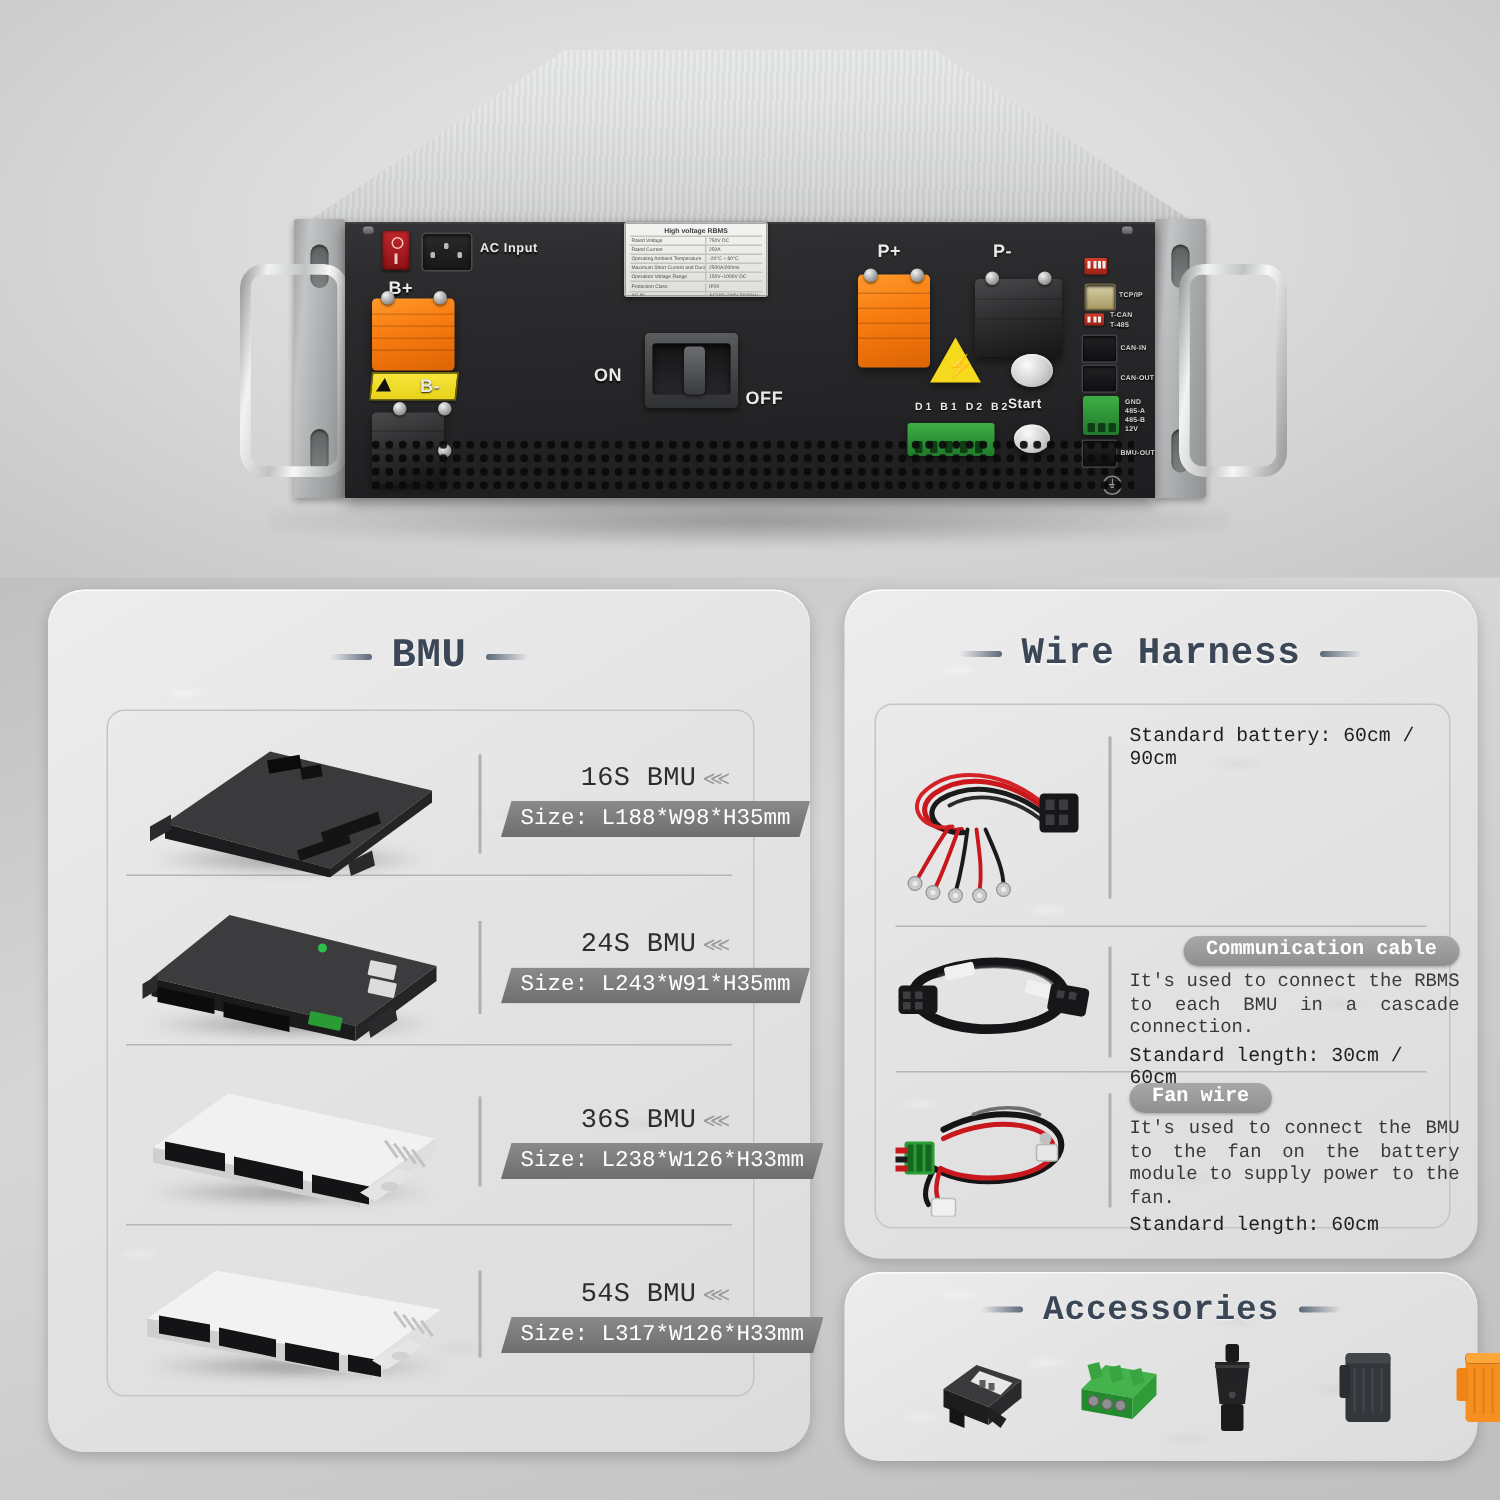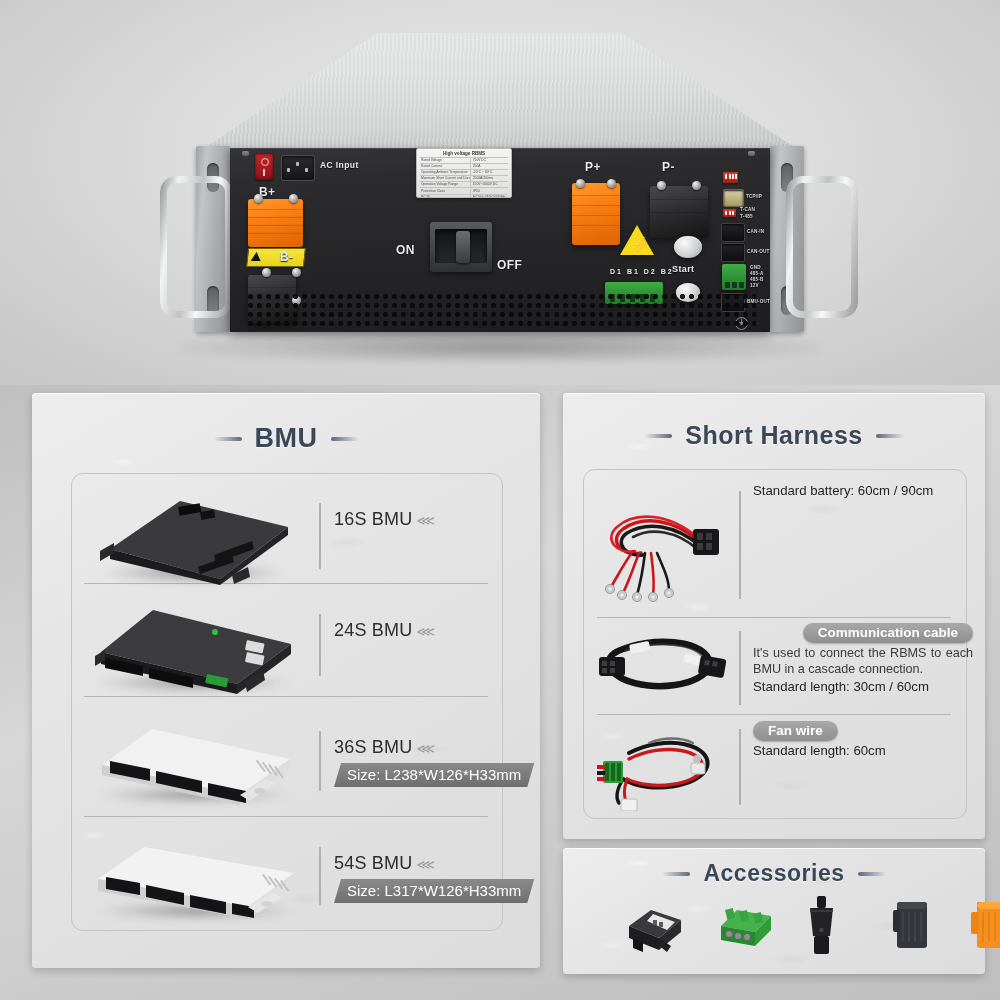--- a/index.html
+++ b/index.html
@@ -113,23 +113,23 @@
   .rj{position:absolute;width:19px;height:16px;border-radius:2px;
         background:linear-gradient(180deg,#232326,#0e0e10);border:1.3px solid #3f4043;box-shadow:inset 0 1px 2px rgba(0,0,0,.85);}
   .rj.gold{background:linear-gradient(180deg,#d8cfa8,#a89a63);border-color:#6d6440;}
   .dip{position:absolute;border-radius:1px;background:linear-gradient(180deg,#d53a2a,#9c2016);box-shadow:0 1px 2px rgba(0,0,0,.5);}
   .dip i{position:absolute;top:1.5px;width:2px;height:5px;background:#f0f0ee;}
   .prt{position:absolute;color:#d7d8d8;font-size:4.6px;font-weight:700;letter-spacing:.2px;white-space:nowrap;text-shadow:0 1px 1px #000;}
   .gnd{position:absolute;width:11px;height:11px;border-radius:50%;border:1.3px solid #8a8c8d;color:#c9caca;font-size:8px;
         text-align:center;line-height:9px;}
 
   
-  .panel{position:absolute;border-radius:4px;
+  .panel{position:absolute;border-radius:24px;
         background:linear-gradient(150deg,#ededed 0%,#e4e4e4 40%,#dcdcdc 100%);
-        box-shadow:0 3px 9px rgba(0,0,0,.2),inset 0 1px 0 rgba(255,255,255,.85);}
+        box-shadow:0 3px 9px rgba(0,0,0,.2),inset 0 1px 0 rgba(255,255,255,.85);font-family:Liberation Mono, monospace;}
   .panel::before{content:"";position:absolute;inset:0;border-radius:16px;pointer-events:none;opacity:.5;
         background-image:
           radial-gradient(ellipse 22px 7px at 18% 12%,rgba(255,255,255,.75),transparent 62%),
           radial-gradient(ellipse 30px 9px at 62% 26%,rgba(170,170,170,.30),transparent 65%),
           radial-gradient(ellipse 26px 8px at 32% 48%,rgba(255,255,255,.65),transparent 62%),
           radial-gradient(ellipse 34px 8px at 78% 62%,rgba(170,170,170,.28),transparent 66%),
           radial-gradient(ellipse 24px 7px at 12% 77%,rgba(255,255,255,.6),transparent 62%),
           radial-gradient(ellipse 30px 9px at 54% 88%,rgba(165,165,165,.26),transparent 66%);}
   .panel>*{position:relative;}
 
@@ -138,21 +138,21 @@
         text-shadow:0 1px 1px rgba(255,255,255,.9);}
   .sec-title .dash{width:28px;height:4px;border-radius:2px;
         background:linear-gradient(90deg,rgba(90,104,120,0),#5a6878);}
   .sec-title .dash.r{background:linear-gradient(90deg,#5a6878,rgba(90,104,120,0));}
 
   .inner{position:absolute;border:1px solid #c5c5c5;border-radius:12px;}
   .rowsep{position:absolute;height:1px;background:#b6b6b6;}
 
   
   .bmu-row{position:absolute;display:flex;align-items:center;}
-  .bmu-info{position:absolute;text-align:left;}
+  .bmu-info{position:absolute;text-align:center;}
   .bmu-name{font-size:18px;font-weight:400;color:#2d2d2d;letter-spacing:.2px;white-space:nowrap;}
   .bmu-name .chev{font-size:13px;color:#9a9a9a;margin-left:4px;letter-spacing:-1px;}
   .size-badge{display:inline-block;margin-top:5px;padding:3px 13px 4px;color:#fff;font-size:15px;white-space:nowrap;
         background:linear-gradient(180deg,#8a8a8a,#6e6e6e);
         clip-path:polygon(7px 0,100% 0,calc(100% - 7px) 100%,0 100%);
         box-shadow:0 1px 2px rgba(0,0,0,.3);}
   .vbar{position:absolute;width:2px;background:#b0b0b0;}
 
   
   .pimg{position:absolute;}
@@ -353,20 +353,21 @@
       <rect x="86" y="18" width="22" height="9" fill="#0b0b0c" transform="rotate(-10 86 18)"></rect>
       <rect x="108" y="23" width="14" height="8" fill="#111" transform="rotate(-10 108 23)"></rect>
       <polygon points="122,66 160,52 162,60 124,74" fill="#141415"></polygon>
       <polygon points="106,78 140,66 142,73 108,85" fill="#141415"></polygon>
     </svg>
     <div class="vbar" style="left:287px;top:22px;height:66px"></div>
     <div class="bmu-info" style="left:302px;top:28px;width:205px">
       <div class="bmu-name">
         <span>16S BMU</span><span class="chev">⋘</span>
       </div>
+      <span class="size-badge">Size: L188*W98*H35mm</span>
     </div>
   </div>
 
   <div class="bmu-row" style="left:0;top:203px">
     <div class="pshadow" style="left:62px;top:78px;width:200px;height:18px"></div>
     <svg class="pimg" style="left:55px;top:4px" width="215" height="96" viewBox="0 0 215 96">
       <polygon points="14,52 66,10 204,44 150,84" fill="#3c3c3e"></polygon>
       <polygon points="14,52 150,84 150,94 14,64" fill="#1b1b1d"></polygon>
       <polygon points="150,84 204,44 204,54 150,94" fill="#252527"></polygon>
       <polygon points="8,56 18,50 18,60 8,66" fill="#2a2a2c"></polygon>
@@ -376,20 +377,21 @@
       <rect x="160" y="52" width="18" height="10" rx="1" fill="#dcdcdc" transform="rotate(12 160 52)"></rect>
       <polygon points="18,58 56,66 56,76 18,68" fill="#0c0c0d"></polygon>
       <polygon points="62,68 106,78 106,88 62,78" fill="#0c0c0d"></polygon>
       <rect x="120" y="74" width="22" height="9" rx="1" fill="#2a9c35" transform="rotate(12 120 74)"></rect>
     </svg>
     <div class="vbar" style="left:287px;top:18px;height:62px"></div>
     <div class="bmu-info" style="left:302px;top:24px;width:205px">
       <div class="bmu-name">
         <span>24S BMU</span><span class="chev">⋘</span>
       </div>
+      <span class="size-badge">Size:  L243*W91*H35mm</span>
     </div>
   </div>
 
   <div class="bmu-row" style="left:0;top:322px">
     <div class="pshadow" style="left:64px;top:72px;width:195px;height:16px"></div>
     <svg class="pimg" style="left:58px;top:6px" width="210" height="88" viewBox="0 0 210 88">
       <polygon points="12,44 62,8 200,38 150,74" fill="#f1f1f1"></polygon>
       <polygon points="12,44 150,74 150,84 12,54" fill="#cfcfcf"></polygon>
       <polygon points="150,74 200,38 200,48 150,84" fill="#dedede"></polygon>
       <polygon points="20,40 60,48 60,60 20,52" fill="#141416"></polygon>
@@ -438,21 +440,21 @@
         <span>54S BMU</span><span class="chev">⋘</span>
       </div>
       <span class="size-badge">Size: L317*W126*H33mm</span>
     </div>
   </div>
 </div>
 
 <div class="panel" style="left:563px;top:393px;width:422px;height:446px">
   <div class="sec-title" style="padding-top:28px;font-size:25px">
     <span class="dash"></span>
-    <span>Short  Harness</span>
+    <span>Wire  Harness</span>
     <span class="dash r"></span>
   </div>
   <div class="inner" style="left:20px;top:76px;width:382px;height:348px"></div>
   <div class="rowsep" style="left:34px;top:224px;width:354px"></div>
   <div class="rowsep" style="left:34px;top:321px;width:354px"></div>
 
   <div class="wh-row" style="left:0;top:84px;width:422px;height:140px">
     <svg style="position:absolute;left:30px;top:8px" width="138" height="120" viewBox="0 0 138 120">
       <g fill="none" stroke-linecap="round">
         <path d="M106 56 C80 34 50 30 30 44 C14 56 30 72 48 68" stroke="#c8181d" stroke-width="3.4"></path>
@@ -534,20 +536,21 @@
       <rect x="8" y="52" width="8" height="4" fill="#c8181d"></rect>
       <rect x="102" y="38" width="14" height="11" rx="2" fill="#e8e8e8" stroke="#b4b4b4"></rect>
       <rect x="32" y="74" width="16" height="12" rx="2" fill="#f0f0f0" stroke="#bcbcbc"></rect>
       <circle cx="108" cy="34" r="4" fill="#bfc1c2"></circle>
     </svg>
     <div class="vbar" style="left:176px;top:10px;height:76px"></div>
     <div style="position:absolute;left:190px;top:2px;width:220px">
       <div style="text-align:left">
         <span class="pill">Fan wire</span>
       </div>
+      <div class="wh-desc" style="margin-top:3px">It's used to connect the BMU to the fan on the battery module to supply power to the fan.</div>
       <div class="wh-std">Standard length: 60cm</div>
     </div>
   </div>
 </div>
 
 <div class="panel" style="left:563px;top:848px;width:422px;height:126px">
   <div class="sec-title" style="padding-top:12px;font-size:23px">
     <span class="dash"></span>
     <span>Accessories</span>
     <span class="dash r"></span>

